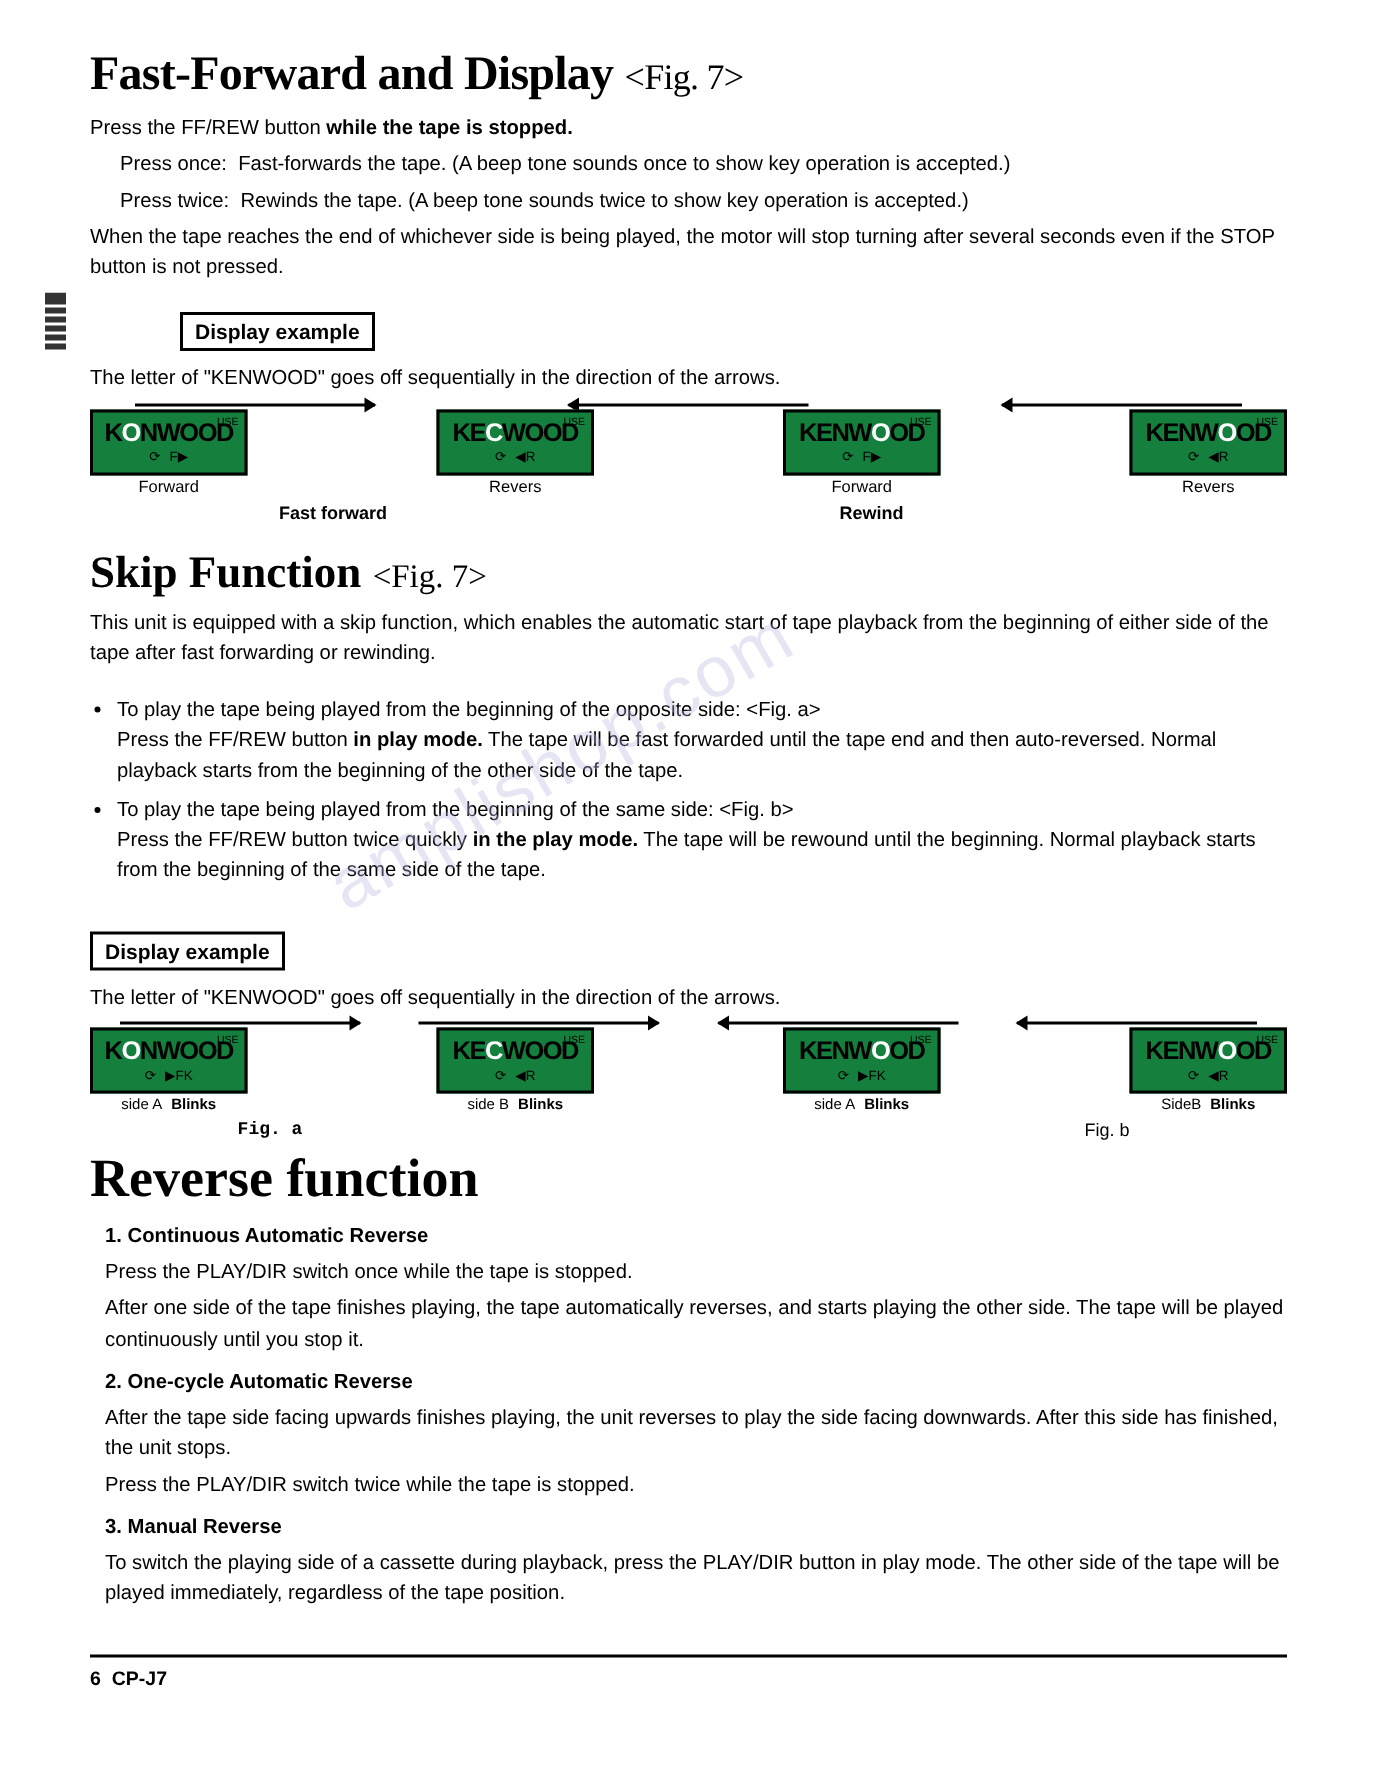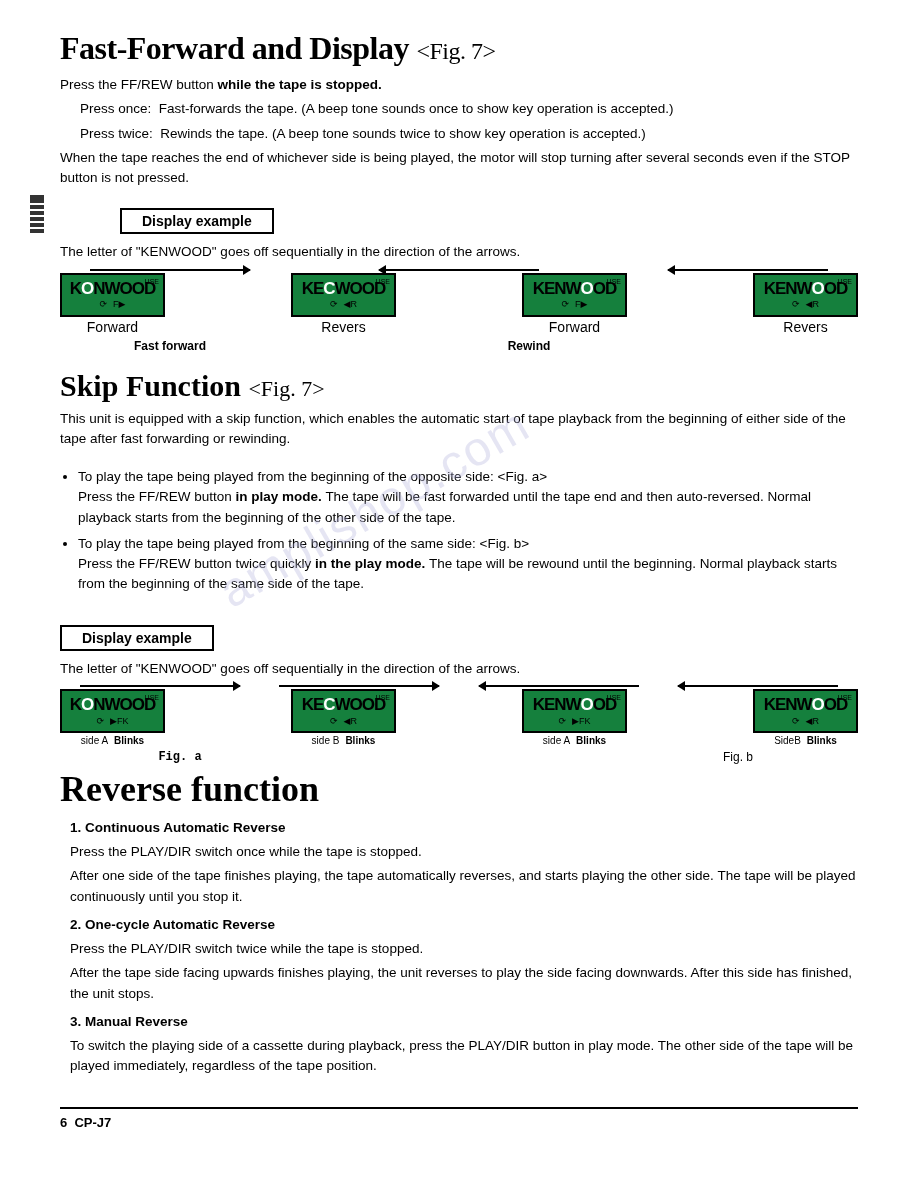--- a/index.html
+++ b/index.html
@@ -44,21 +44,21 @@
       font-family: 'Times New Roman', Times, serif;
       margin-bottom: 8px;
     }
 
     p { margin-bottom: 4px; line-height: 1.5; }
     .indent { margin-left: 20px; }
 
     .display-example-box {
       border: 2px solid #000;
       display: inline-block;
-      padding: 3px 20px;
+      padding: 3px 8px;
       font-size: 14px;
       font-weight: bold;
       margin: 10px 0 8px 0;
     }
 
     .kw-item {
       display: flex;
       flex-direction: column;
       align-items: center;
     }
@@ -92,21 +92,21 @@
 
     .kw-controls {
       font-size: 9px;
       display: flex;
       gap: 6px;
       align-items: center;
       margin-top: 1px;
     }
 
     .kw-label {
-      font-size: 14px;
+      font-size: 11px;
       margin-top: 2px;
       text-align: center;
     }
 
     .bullet-list {
       margin-left: 18px;
       margin-bottom: 20px;
     }
     .bullet-list li {
       margin-bottom: 6px;
@@ -303,21 +303,21 @@
       <div class="kw-controls">
         <span>⟳</span>
           <span>◀R</span>
       </div>
     </div>
     <div class="kw-label">Revers</div>
   </div>
 </div>
 
 
-<div style="display:flex; width:100%; justify-content:flex-start; margin-bottom:4px;gap:24px;">
+<div style="display:flex; width:100%; justify-content:center; margin-bottom:4px;gap:24px;">
   <div style="width:220px; text-align:center; font-size:12px; font-weight:bold;">Fast forward</div>
   <div style="width:450px; text-align:center; font-size:12px; font-weight:bold;">Rewind</div>
 </div>
 
 
 <h2 class="section-title">
   <span>Skip Function</span>
   <span class="fig-ref">&lt;Fig. 7&gt;</span>
 </h2>
 
@@ -432,22 +432,22 @@
 <h2 class="reverse-title">Reverse function</h2>
 
 <ol class="numbered-list">
   <li>
     <p><strong>1. <span>Continuous Automatic Reverse</span></strong></p>
     <p>Press the PLAY/DIR switch once while the tape is stopped.</p>
     <p>After one side of the tape finishes playing, the tape automatically reverses, and starts playing the other side. The tape will be played continuously until you stop it.</p>
   </li>
   <li>
     <p><strong>2. <span>One-cycle Automatic Reverse</span></strong></p>
+    <p>After the tape side facing upwards finishes playing, the unit reverses to play the side facing downwards. After this side has finished, the unit stops.</p>
     <p>Press the PLAY/DIR switch twice while the tape is stopped.</p>
-    <p>After the tape side facing upwards finishes playing, the unit reverses to play the side facing downwards. After this side has finished, the unit stops.</p>
   </li>
   <li>
     <p><strong>3. <span>Manual Reverse</span></strong></p>
     <p>To switch the playing side of a cassette during playback, press the PLAY/DIR button in play mode. The other side of the tape will be played immediately, regardless of the tape position.</p>
   </li>
 </ol>
 
 
 <div class="watermark">amplishop.com</div>
 

